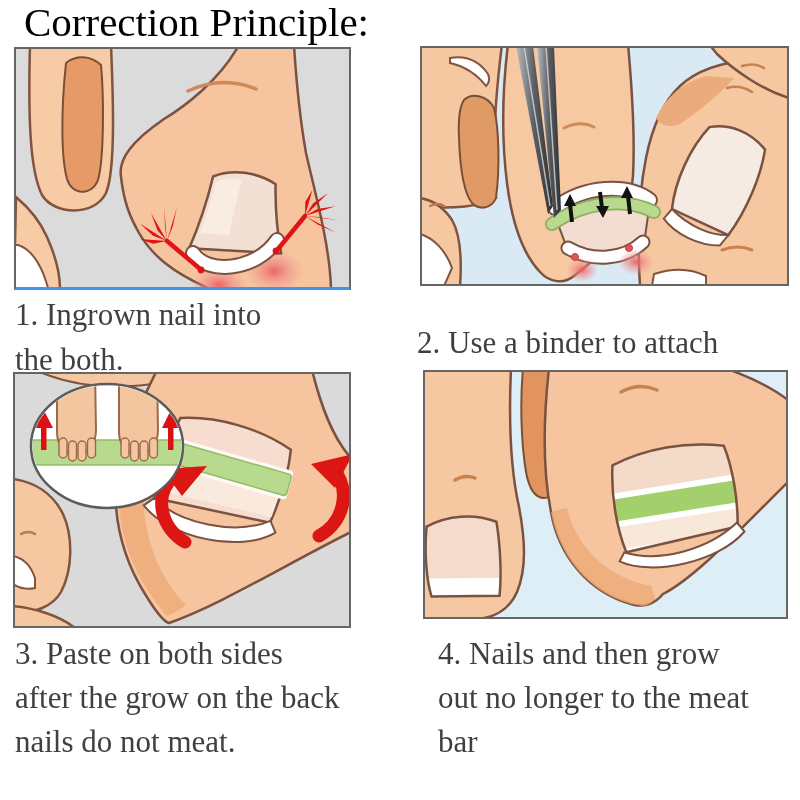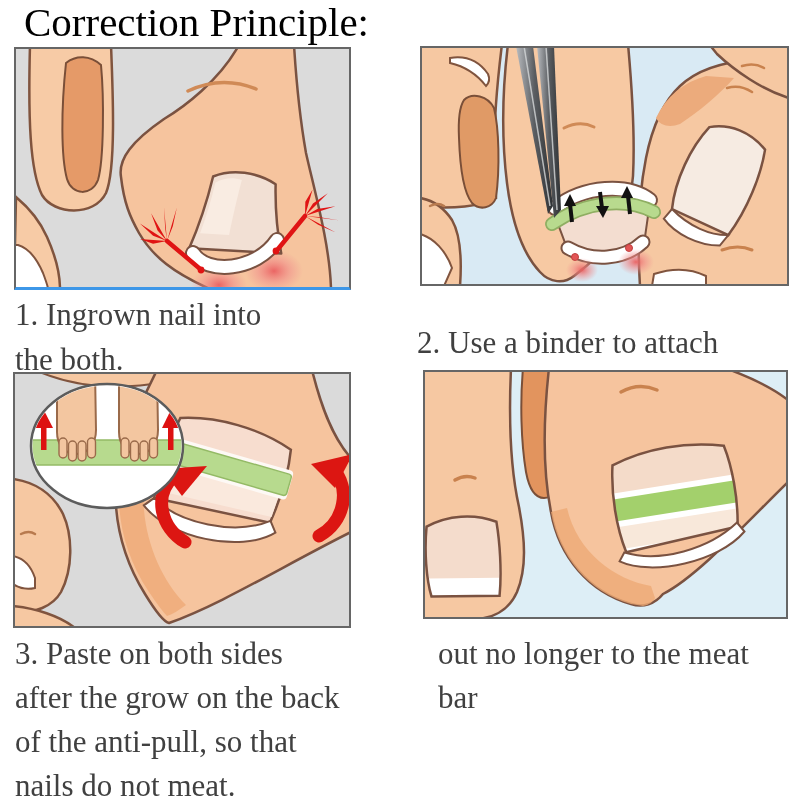--- a/index.html
+++ b/index.html
@@ -248,19 +248,19 @@
 <div class="caption" id="c1">
   <div>1. Ingrown nail into</div>
   <div>the both.</div>
 </div>
 <div class="caption" id="c2">
   <div>2. Use a binder to attach</div>
 </div>
 <div class="caption" id="c3">
   <div>3. Paste on both sides</div>
   <div>after the grow on the back</div>
-  <div>of the anti-pull, so that</div>
   <div>nails do not meat.</div>
 </div>
 <div class="caption" id="c4">
+  <div>4. Nails and then grow</div>
   <div>out no longer to the meat</div>
   <div>bar</div>
 </div>
 
 </body></html>

